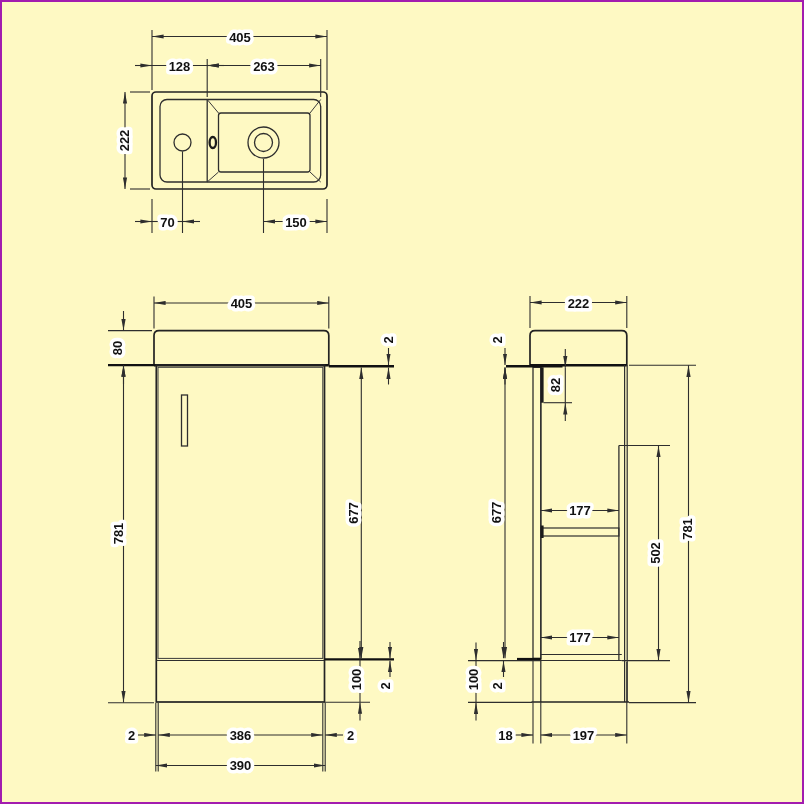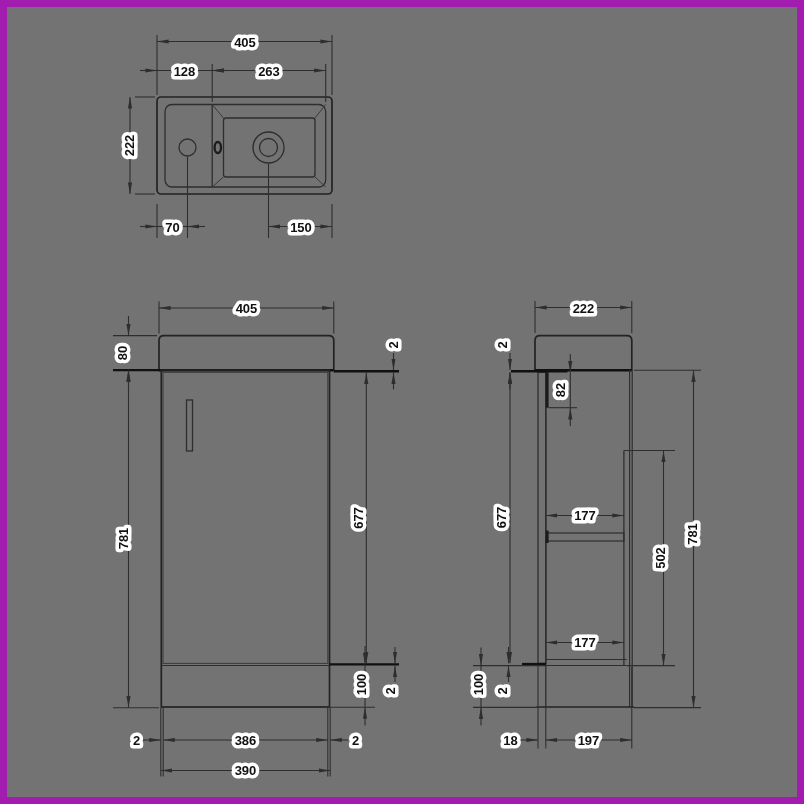--- a/index.html
+++ b/index.html
@@ -1,16 +1,16 @@
 <!DOCTYPE html>
 <html><head>
 <meta charset="utf-8">
 <style>
   html,body{margin:0;padding:0;background:#fff;}
-  .stage{width:804px;height:804px;position:relative;background:#737373;border:7px solid #a21caf;box-sizing:border-box;}
+  .stage{width:804px;height:804px;position:relative;background:#fef9c3;border:2px solid #a21caf;box-sizing:border-box;}
   svg{display:block;}
   .ln{stroke:#2e2e2e;stroke-width:1.2;fill:none;}
   .ln13{stroke:#2e2e2e;stroke-width:1.3;fill:none;}
   .ln16{stroke:#232323;stroke-width:1.7;fill:none;}
   .thk{stroke:#111;stroke-width:2.5;fill:none;}
   .thn{stroke:#3a3a3a;stroke-width:1;fill:none;}
   .dim{stroke:#2e2e2e;stroke-width:1.1;fill:none;}
   .fillbar{fill:#1c1c1c;stroke:none;}
   text.d{font-family:"Liberation Sans","DejaVu Sans",sans-serif;font-size:13px;font-weight:bold;fill:#111;
          text-anchor:middle;paint-order:stroke;stroke:#ffffff;stroke-width:7px;stroke-linejoin:round;}

